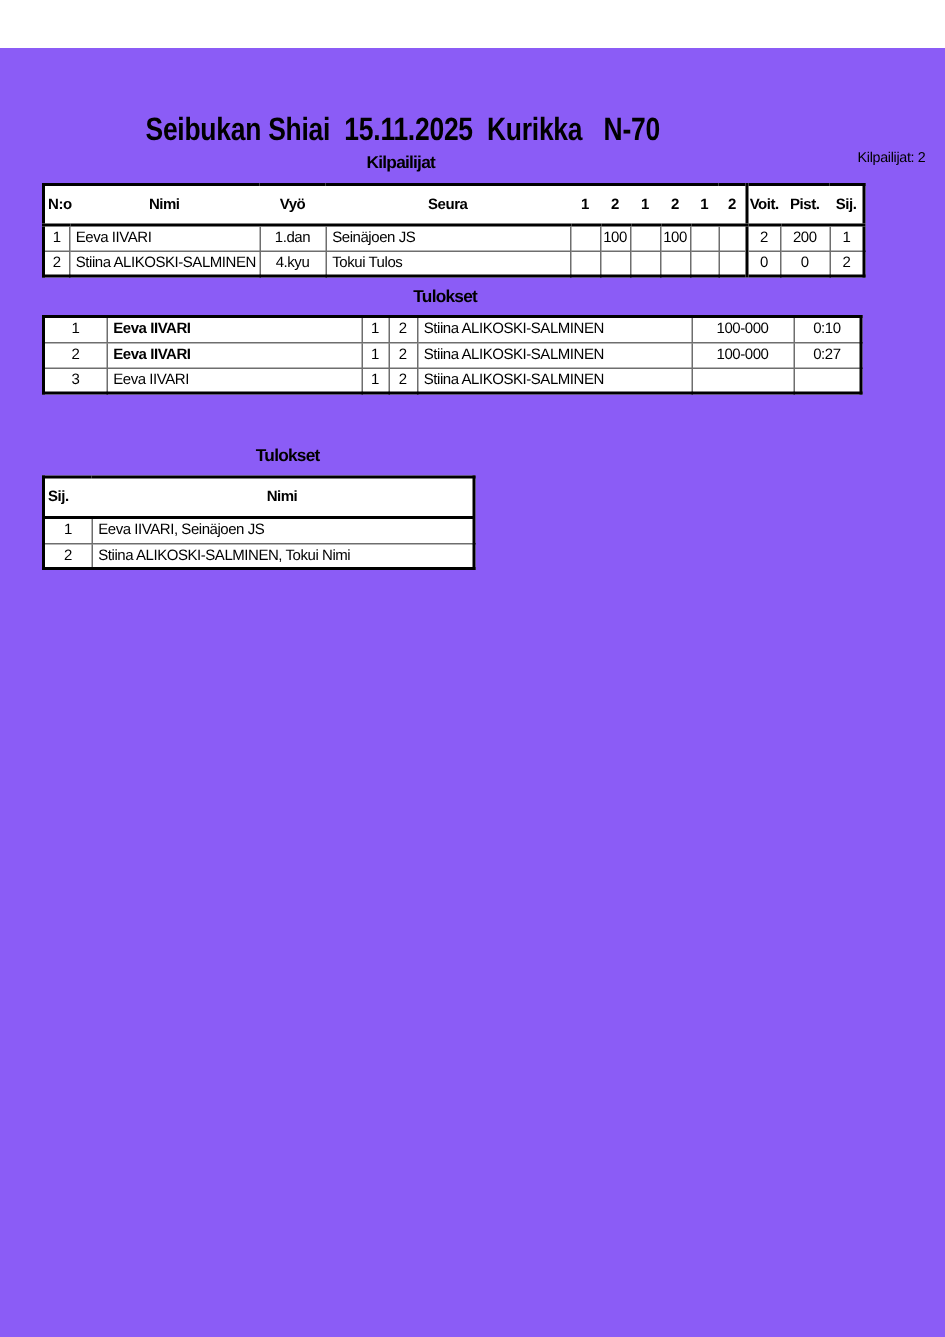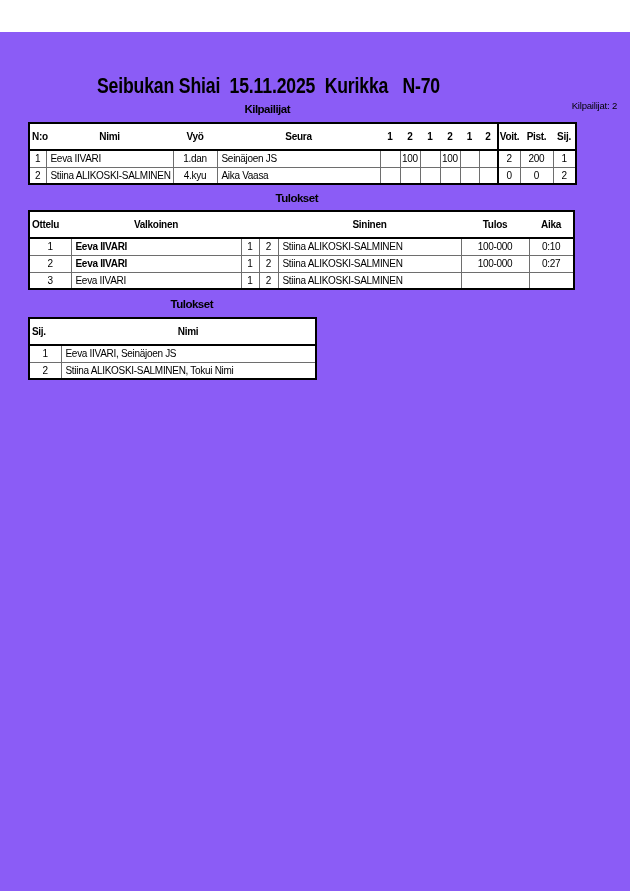--- a/index.html
+++ b/index.html
@@ -104,21 +104,21 @@
       <td></td>
       <td></td>
       <td class="divL">2</td>
       <td>200</td>
       <td>1</td>
     </tr>
     <tr>
       <td>2</td>
       <td class="al">Stiina ALIKOSKI-SALMINEN</td>
       <td>4.kyu</td>
-      <td class="al">Aika Vaasa</td>
+      <td class="al">Tokui Tulos</td>
       <td></td>
       <td></td>
       <td></td>
       <td></td>
       <td></td>
       <td></td>
       <td class="divL">0</td>
       <td>0</td>
       <td>2</td>
     </tr>
@@ -131,29 +131,20 @@
     <colgroup>
       <col style="width:42px">
         <col style="width:170px">
         <col style="width:18px">
         <col style="width:19px">
       <col style="width:183px">
         <col style="width:68px">
         <col style="width:45px">
     </colgroup>
     <tbody>
-        <tr>
-      <th class="al">Ottelu</th>
-      <th>Valkoinen</th>
-      <th></th>
-      <th></th>
-      <th>Sininen</th>
-      <th>Tulos</th>
-      <th>Aika</th>
-    </tr>
     <tr>
       <td>1</td>
       <td class="al bold">Eeva IIVARI</td>
       <td>1</td>
       <td>2</td>
       <td class="al">Stiina ALIKOSKI-SALMINEN</td>
       <td>100-000</td>
       <td>0:10</td>
     </tr>
     <tr>

